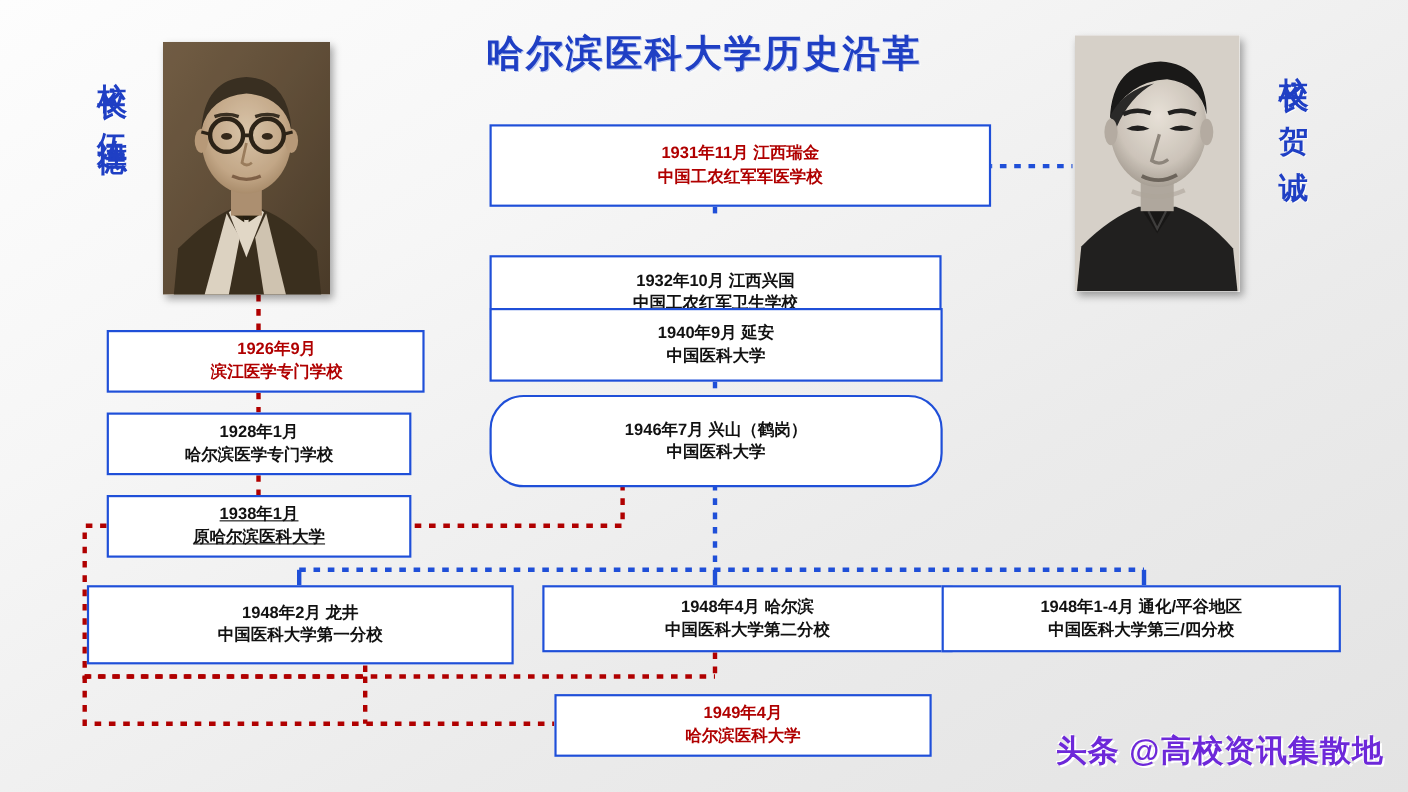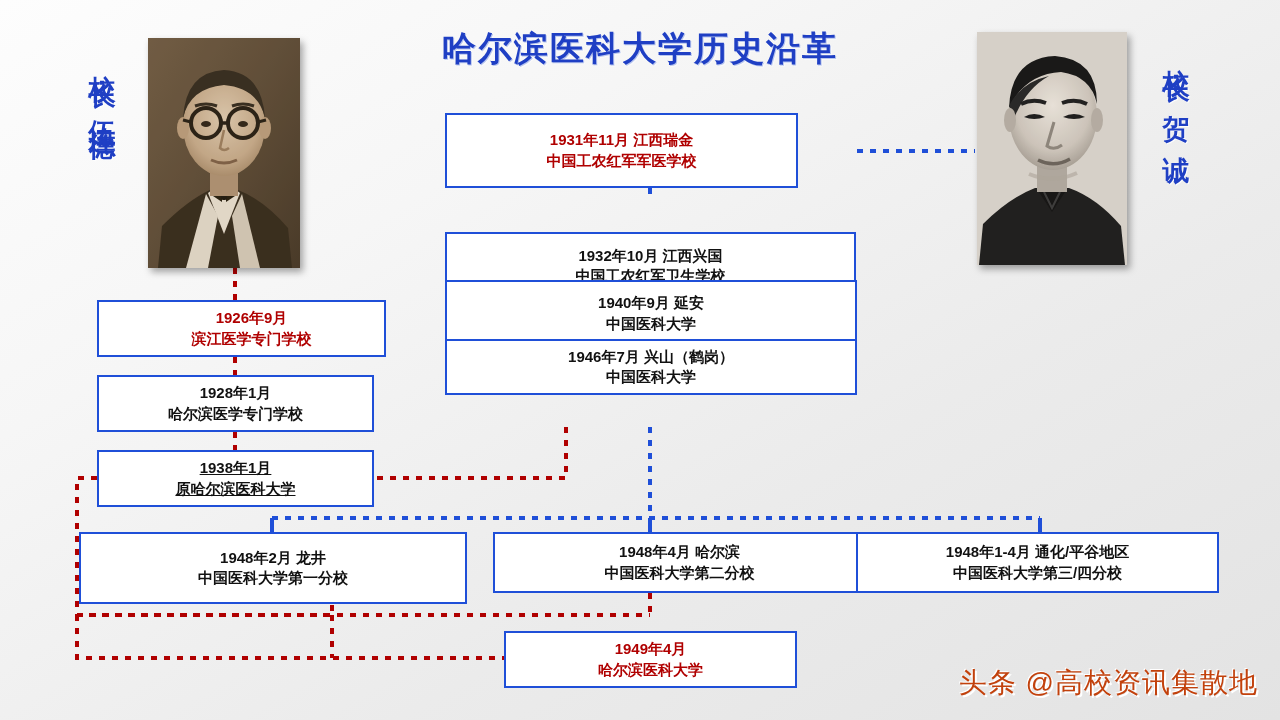--- a/index.html
+++ b/index.html
@@ -81,22 +81,22 @@
     height: 720px;
     pointer-events: none;
   }
 
   
   #watermark {
     position: absolute;
     right: 22px;
     bottom: 18px;
     font-size: 28px;
-    font-weight: normal;
-    color: #c2410c;
+    font-weight: bold;
+    color: #6d28d9;
     letter-spacing: 1px;
     text-shadow: 2px 2px 0 #ffffff, -1px -1px 0 #ffffff;
     white-space: nowrap;
   }
 </style>
 </head>
 <body>
 
 <div id="stage">
 
@@ -227,36 +227,36 @@
 
       <path d="M 52 142 Q 76 152 100 141" stroke="#b0a89e" stroke-width="4" fill="none" opacity=".6"></path>
 
       <rect x="0" y="0" width="150" height="233" fill="#7a7468" opacity="0.07"></rect>
     </svg>
   </div>
 
   <div class="vcaption" style="left:84px; top:54px;">校长：伍连德</div>
   <div class="vcaption" style="left:1158px; top:48px;">校长：贺 诚</div>
 
-  <div class="box red" style="left:445px; top:113px; width:353px; height:75px;">
+  <div class="box red" style="left:445px; top:113px; width:456px; height:75px;">
     <span class="l1">1931年11月 江西瑞金</span>
     <span class="l2">中国工农红军军医学校</span>
   </div>
 
   <div class="box" style="left:445px; top:200px; width:411px; height:68px;margin-top:32px;">
     <span class="l1">1932年10月 江西兴国</span>
     <span class="l2">中国工农红军卫生学校</span>
   </div>
 
   <div class="box" style="left:445px; top:280px; width:412px; height:67px;">
     <span class="l1">1940年9月 延安</span>
     <span class="l2">中国医科大学</span>
   </div>
 
-  <div class="box" style="left:445px; top:339px; width:412px; height:56px;">
+  <div class="box" style="left:445px; top:359px; width:412px; height:84px;border-radius:31px;">
     <span class="l1">1946年7月 兴山（鹤岗）</span>
     <span class="l2">中国医科大学</span>
   </div>
 
   <div class="box red" style="left:97px; top:300px; width:289px; height:57px;padding-left:20px;">
     <span class="l1">1926年9月</span>
     <span class="l2">滨江医学专门学校</span>
   </div>
 
   <div class="box" style="left:97px; top:375px; width:277px; height:57px;">
@@ -277,20 +277,20 @@
   <div class="box" style="left:469px; top:532px; width:373px; height:61px;margin-left:24px;">
     <span class="l1">1948年4月 哈尔滨</span>
     <span class="l2">中国医科大学第二分校</span>
   </div>
 
   <div class="box" style="left:856px; top:532px; width:363px; height:61px;">
     <span class="l1">1948年1-4月 通化/平谷地区</span>
     <span class="l2">中国医科大学第三/四分校</span>
   </div>
 
-  <div class="box red" style="left:504px; top:631px; width:293px; height:57px;">
+  <div class="box red" style="left:504px; top:631px; width:343px; height:57px;">
     <span class="l1">1949年4月</span>
     <span class="l2">哈尔滨医科大学</span>
   </div>
 
   <div id="watermark">头条 @高校资讯集散地</div>
 
 </div>
 
 </body></html>

